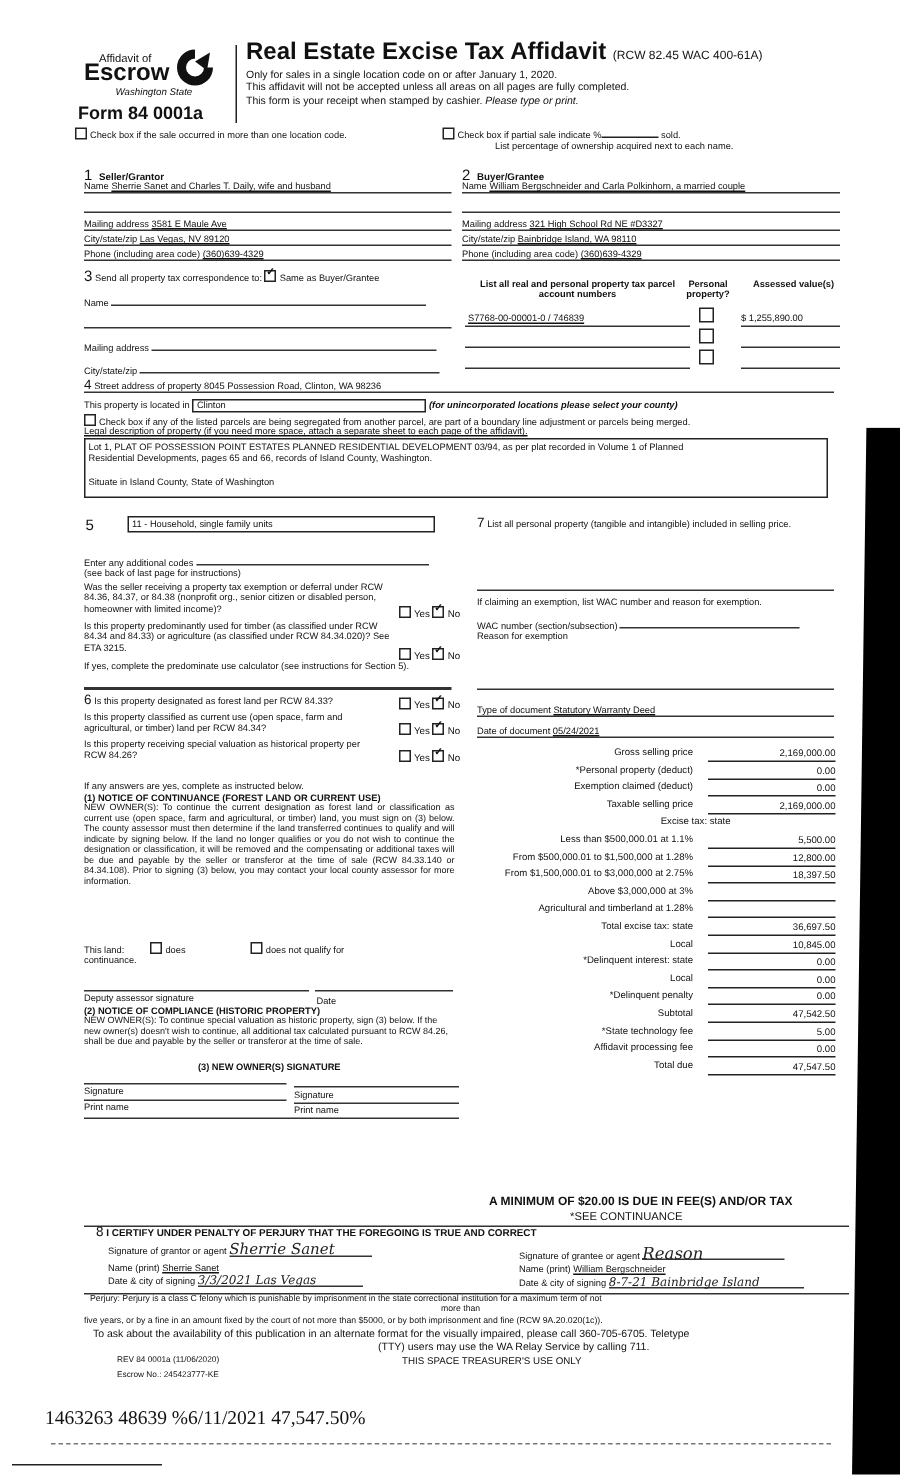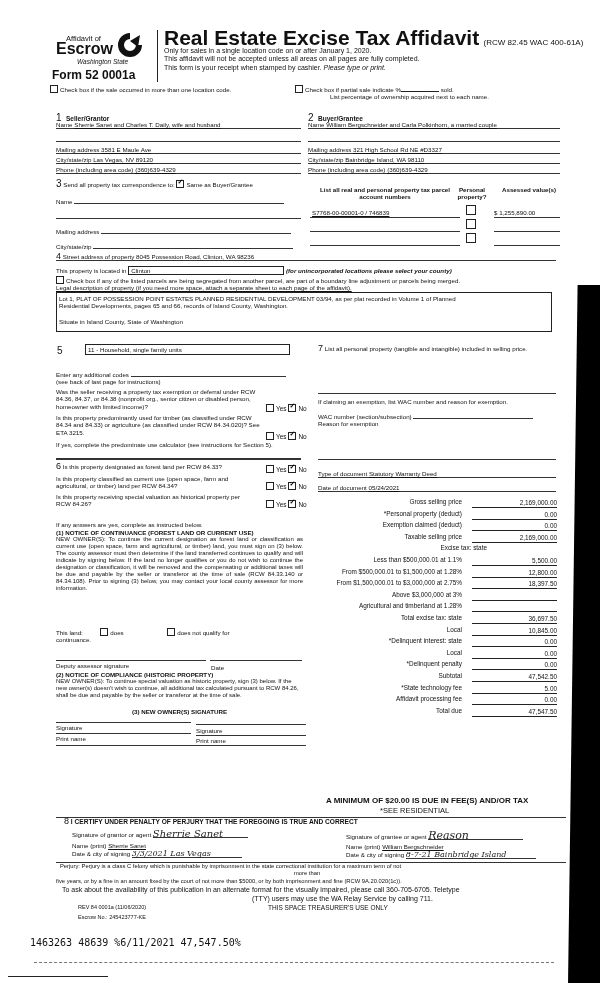--- a/index.html
+++ b/index.html
@@ -26,25 +26,25 @@
 <div class="abs" style="right:0;top:285px;width:32px;height:700px;background:#000;clip-path:polygon(30% 0,100% 0,100% 100%,0 100%);"></div>
 
 <div class="abs" style="left:50px;top:28px;width:100px;height:56px;">
   <div style="position:absolute;left:16px;top:6px;font-size:7.5px;">Affidavit of</div>
   <div style="position:absolute;left:6px;top:12px;font-size:16px;font-weight:bold;">Escrow</div>
   <div style="position:absolute;left:27px;top:30px;font-size:6.5px;font-style:italic;">Washington State</div>
   <svg style="position:absolute;left:66px;top:3px;" width="28" height="28" viewBox="0 0 28 28">
     <path d="M14 2 A12 12 0 1 0 26 14 L20 14 A6 6 0 1 1 14 8 Z" fill="#111"></path>
     <path d="M14 10 L24 4 L22 16 Z" fill="#111"></path>
   </svg>
-  <div style="position:absolute;left:2px;top:40px;font-size:12px;font-weight:bold;white-space:nowrap;">Form 52 0001a</div>
+  <div style="position:absolute;left:2px;top:40px;font-size:12px;font-weight:bold;white-space:nowrap;">Form 84 0001a</div>
 </div>
 <div class="abs" style="left:157px;top:30px;width:1px;height:52px;background:#222;"></div>
 <div class="abs" style="left:164px;top:26px;white-space:nowrap;">
-  <span style="font-size:21px;font-weight:bold;">Real Estate Excise Tax Affidavit</span>
+  <span style="font-size:16px;font-weight:bold;">Real Estate Excise Tax Affidavit</span>
   <span style="font-size:8px;">(RCW 82.45 WAC 400-61A)</span>
 </div>
 <div class="abs t7" style="left:164px;top:47px;white-space:nowrap;">
   <div>Only for sales in a single location code on or after January 1, 2020.</div>
   <div>This affidavit will not be accepted unless all areas on all pages are fully completed.</div>
   <div><span>This form is your receipt when stamped by cashier.</span> <i>Please type or print.</i></div>
 </div>
 <div class="abs t6" style="left:50px;top:85px;white-space:nowrap;">
   <span class="cb"></span><span>Check box if the sale occurred in more than one location code.</span>
 </div>
@@ -309,21 +309,21 @@
       <span class="lbl">Affidavit processing fee</span>
       <span class="val">0.00</span>
     </div>
     <div class="amt-row" style="top: 706.8px;">
       <span class="lbl">Total due</span>
       <span class="val">47,547.50</span>
     </div>
   </div>
 
 <div class="abs b" style="left:326px;top:796px;font-size:8px;white-space:nowrap;">A MINIMUM OF $20.00 IS DUE IN FEE(S) AND/OR TAX</div>
-<div class="abs" style="left:380px;top:806px;font-size:7.5px;white-space:nowrap;">*SEE RESIDENTIAL</div>
+<div class="abs" style="left:380px;top:806px;font-size:7.5px;white-space:nowrap;">*SEE CONTINUANCE</div>
 
 <div class="line" style="left:56px;top:817px;width:510px;"></div>
 <div class="abs t6 b" style="left:64px;top:818px;white-space:nowrap;font-size:6.6px;">
   <span style="font-size:9px;font-weight:normal;">8</span>
   <span>I CERTIFY UNDER PENALTY OF PERJURY THAT THE FOREGOING IS TRUE AND CORRECT</span>
 </div>
 <div class="abs t6" style="left:72px;top:830px;white-space:nowrap;">
   <span>Signature of grantor or agent</span>
   <span class="hand" style="display:inline-block;width:95px;border-bottom:1px solid #333;font-size:10px;">Sherrie Sanet</span>
 </div>
@@ -350,15 +350,15 @@
 <div class="line" style="left:56px;top:862px;width:510px;"></div>
 <div class="abs t6" style="left:60px;top:863px;white-space:nowrap;font-size:5.8px;">Perjury: Perjury is a class C felony which is punishable by imprisonment in the state correctional institution for a maximum term of not</div>
 <div class="abs t6" style="left:294px;top:870px;white-space:nowrap;font-size:5.8px;">more than</div>
 <div class="abs t6" style="left:56px;top:878px;white-space:nowrap;font-size:5.8px;">five years, or by a fine in an amount fixed by the court of not more than $5000, or by both imprisonment and fine (RCW 9A.20.020(1c)).</div>
 <div class="abs" style="left:62px;top:886px;white-space:nowrap;font-size:7px;">To ask about the availability of this publication in an alternate format for the visually impaired, please call 360-705-6705. Teletype</div>
 <div class="abs" style="left:252px;top:895px;white-space:nowrap;font-size:7px;">(TTY) users may use the WA Relay Service by calling 711.</div>
 <div class="abs" style="left:78px;top:904px;white-space:nowrap;font-size:5.5px;">REV 84 0001a (11/06/2020)</div>
 <div class="abs" style="left:268px;top:904px;white-space:nowrap;font-size:6.5px;">THIS SPACE TREASURER'S USE ONLY</div>
 <div class="abs" style="left:78px;top:914px;white-space:nowrap;font-size:5.5px;">Escrow No.: 245423777-KE</div>
 
-<div class="abs mono" style="left:30px;top:937px;white-space:nowrap;font-size:10px;">1463263 48639 %6/11/2021 47,547.50%</div>
+<div class="abs mono" style="left:30px;top:937px;white-space:nowrap;font-size:13px;font-family:Liberation Serif, serif;">1463263 48639 %6/11/2021 47,547.50%</div>
 <div class="abs" style="left:34px;top:962px;width:520px;border-top:1px dashed #777;"></div>
 <div class="abs" style="left:8px;top:976px;width:100px;border-top:1px solid #222;"></div>
 
 </body></html>

